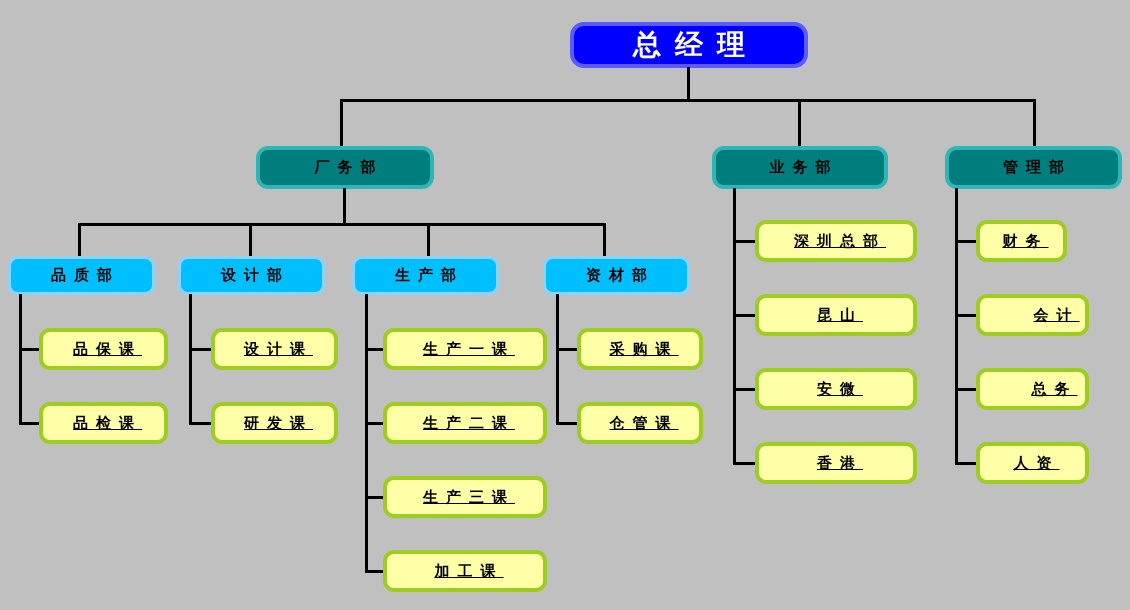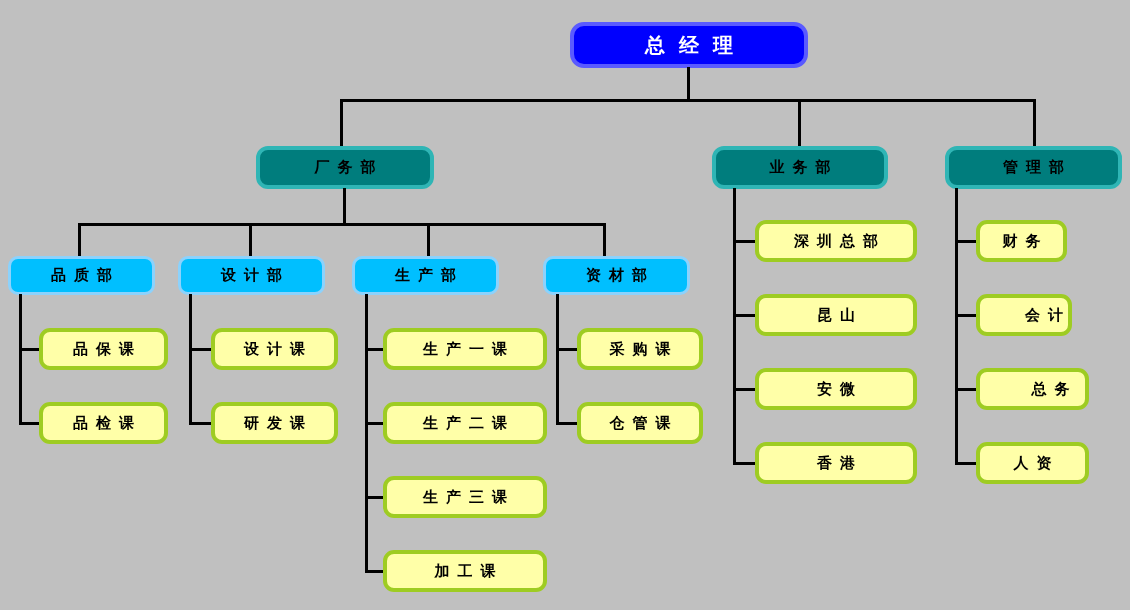--- a/index.html
+++ b/index.html
@@ -25,38 +25,39 @@
     letter-spacing: 8px;
     padding-left: 8px;
     color: var(--text, #000);
     white-space: nowrap;
   }
   .l1 {
     background: var(--root_fill, #0000FE);
     border: 4px solid var(--root_border, #5A5AFF);
     border-radius: 14px;
     color: var(--root_text, #FFF);
-    font-size: 20px;
+    font-size: 28px;
     letter-spacing: 14px;
     padding-left: 14px;
   }
   .l2 {
     background: var(--dept_fill, #007D7D);
     border: 4px solid var(--dept_border, #2FB5B5);
     border-radius: 12px;
   }
   .l3 {
     background: var(--section_fill, #00BFFF);
     border: 3px solid var(--section_border, #8CD2FC);
     border-radius: 10px;
   }
   .leaf {
     background: var(--team_fill, #FFFFA8);
     border: 4px solid var(--team_border, #9ECC22);
     border-radius: 11px;
+    text-decoration: underline;
   }
   .hline, .vline {
     position: absolute;
     background: var(--connector, #000);
   }
   .hline { height: 3px; }
   .vline { width: 3px; }
 </style>
 </head>
 <body>
@@ -124,17 +125,17 @@
   <div class="node leaf" style="left:755px; top:294px; width:162px; height:42px;">昆山</div>
   <div class="node leaf" style="left:755px; top:368px; width:162px; height:42px;">安微</div>
   <div class="node leaf" style="left:755px; top:442px; width:162px; height:42px;">香港</div>
 
   <div class="vline" style="left:955px; top:188px; height:277px;"></div>
   <div class="hline" style="left:955px; top:240px; width:21px;"></div>
   <div class="hline" style="left:955px; top:314px; width:21px;"></div>
   <div class="hline" style="left:955px; top:388px; width:21px;"></div>
   <div class="hline" style="left:955px; top:462px; width:21px;"></div>
   <div class="node leaf" style="left:976px; top:220px; width:91px; height:42px;">财务</div>
-  <div class="node leaf" style="left:976px; top:294px; width:96px; height:42px;padding-left:48px;">会计</div>
+  <div class="node leaf" style="left:976px; top:294px; width:113px; height:42px;padding-left:48px;">会计</div>
   <div class="node leaf" style="left:976px; top:368px; width:113px; height:42px;padding-left:44px;">总务</div>
   <div class="node leaf" style="left:976px; top:442px; width:113px; height:42px;">人资</div>
 
 </div>
 
 </body></html>

